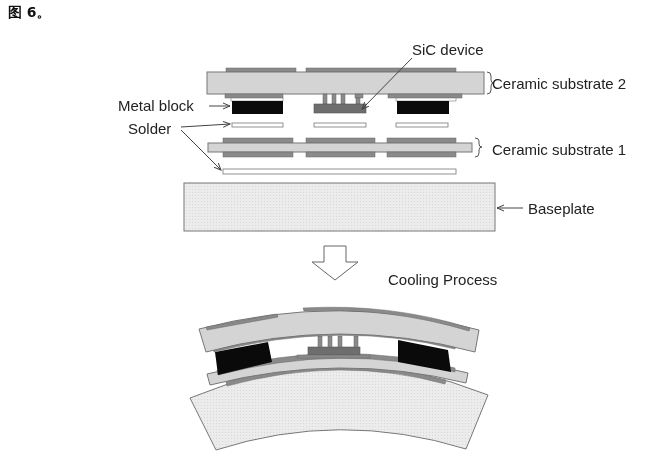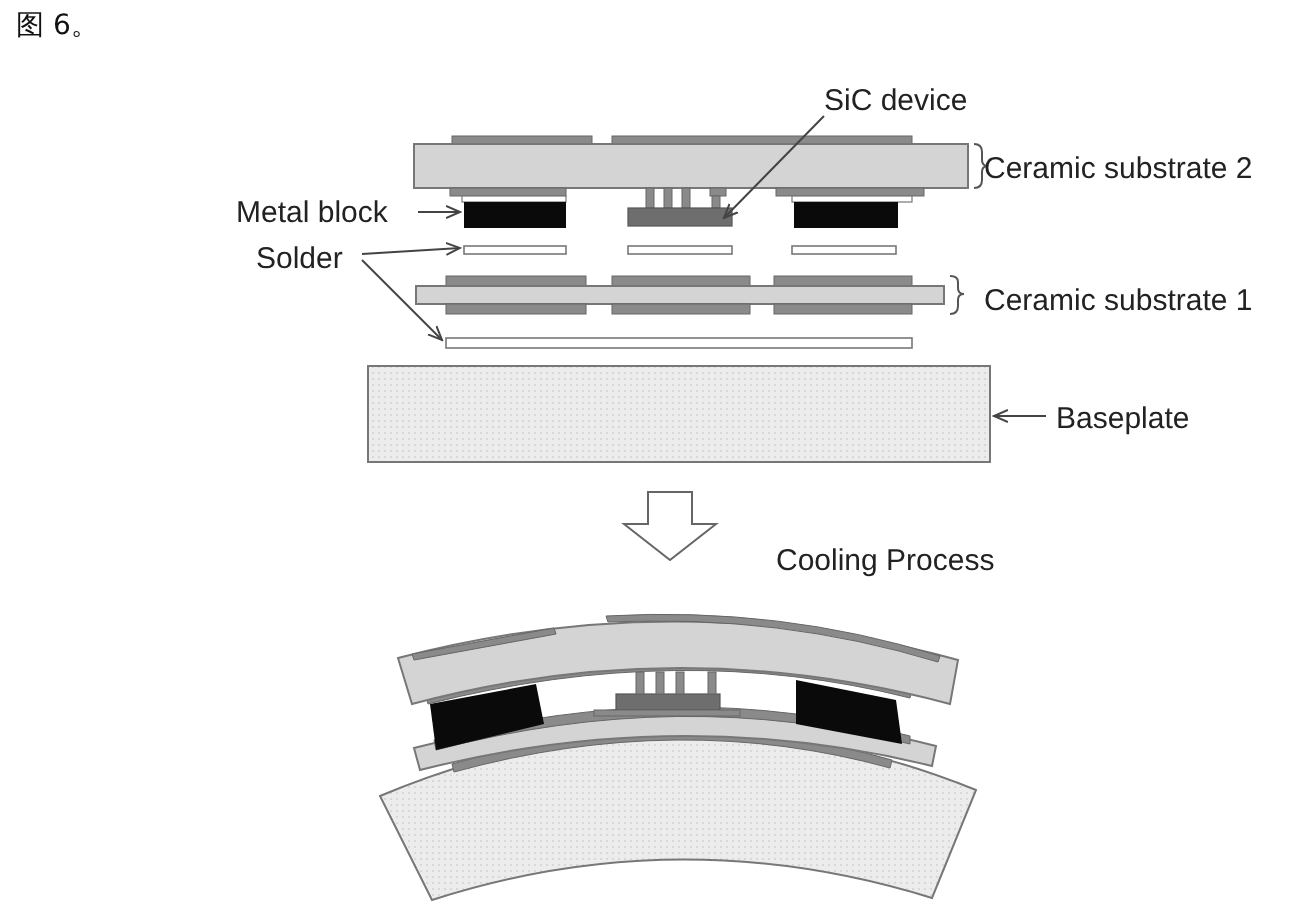--- a/index.html
+++ b/index.html
@@ -1,19 +1,19 @@
 <!DOCTYPE html>
 <html><head>
   <meta charset="utf-8">
   <style>
     html, body { margin: 0; padding: 0; background: #ffffff; }
     body { width: 652px; height: 461px; position: relative; overflow: hidden; }
     .fig-title {
       position: absolute; left: 8px; top: 4px;
-      font-family: "DejaVu Sans", sans-serif; font-weight: normal; font-size: 14px; color: #111;
+      font-family: "DejaVu Sans", sans-serif; font-weight: bold; font-size: 14px; color: #111;
     }
     svg { position: absolute; left: 0; top: 0; }
     .lbl { font-family: "Liberation Sans", "DejaVu Sans", sans-serif; font-size: 15px; fill: #222; }
   </style>
 </head>
 <body>
 
 <div class="fig-title">图 6。</div>
 
 <svg width="652" height="461" viewBox="0 0 652 461">

